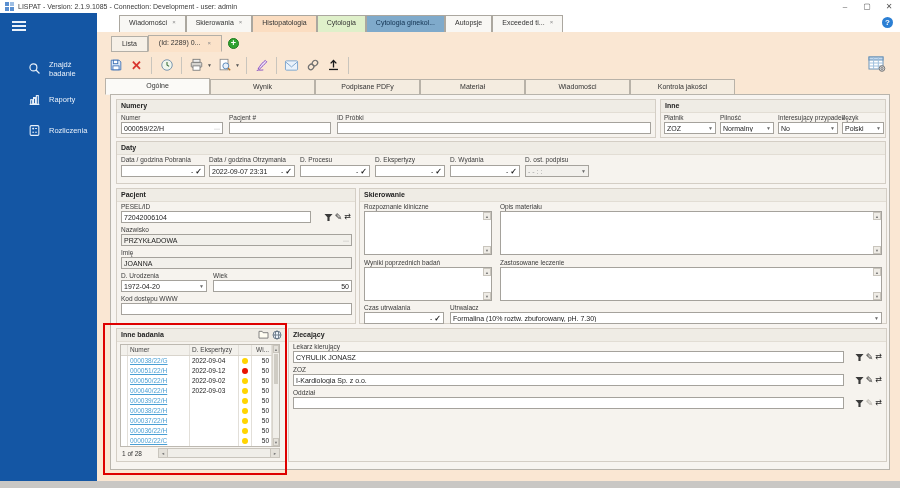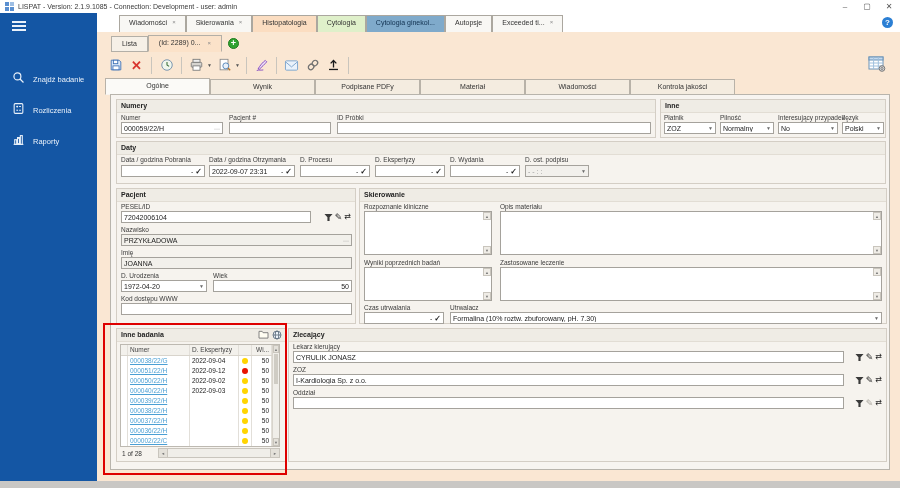--- a/index.html
+++ b/index.html
@@ -13,21 +13,21 @@
   .app-ico i:nth-child(2){ background:#9DBEE4; }
   .titlebar .ttl { font-size:7px; color:#3A3A3A; flex:1; }
   .winctl { display:flex; gap:0; }
   .winctl span { width:22px; text-align:center; font-size:8px; color:#555; line-height:13px; }
 
   
   .sidebar { position:absolute; left:0; top:13px; width:97px; height:468px; background:#1456A4; z-index:5; }
   .burger { margin:8px 0 0 12px; width:14px; }
   .burger i { display:block; height:2px; background:#EAF1FA; margin-bottom:2px; }
   .nav { margin-top:22px; }
-  .nav-item { height:31px; display:flex; align-items:flex-end; padding-left:12px; color:#E9F1FA; font-size:7.5px; cursor:default; }
+  .nav-item { height:31px; display:flex; align-items:center; padding-left:28px; color:#E9F1FA; font-size:7.5px; cursor:default; }
   .nav-item .nico { width:14px; height:13px; margin-right:7px; flex:0 0 14px; }
   .nav-bottom { position:absolute; bottom:12px; left:0; right:0; }
   .nico svg { display:block; }
 
   
   .main { position:absolute; left:97px; top:13px; width:803px; height:468px; background:#FFFFFF; }
   .modtabs { position:absolute; left:0; top:0; right:0; height:19px; background:#FFF; display:flex; align-items:flex-end; padding-left:22px; }
   .mtab { height:17px; border:1px solid #ABA79F; border-bottom:none; background:#F8F7F4; padding:3px 9px 0 9px; font-size:7px; color:#333; display:flex; align-items:flex-start; white-space:nowrap; }
   .mtab .tx { margin-left:5px; color:#8A8A8A; font-size:6px; line-height:7px; }
   .mtab.active { background:#FBDDC1; }
@@ -139,40 +139,40 @@
           <svg width="13" height="13" viewBox="0 0 12 12" fill="none" stroke="#E9F1FA" stroke-width="1.1">
             <circle cx="5" cy="5" r="3.2"></circle>
             <line x1="7.4" y1="7.4" x2="10.6" y2="10.6"></line>
           </svg>
         </span>
       <span>Znajdź badanie</span>
     </div>
     <div class="nav-item">
       <span class="nico">
           <svg width="13" height="13" viewBox="0 0 12 12" fill="none" stroke="#E9F1FA" stroke-width="1">
+            <path d="M1.5 10.5 H10.5"></path>
+            <rect x="2.5" y="6.2" width="1.8" height="4.3"></rect>
+            <rect x="5.1" y="4.2" width="1.8" height="6.3"></rect>
+            <rect x="7.7" y="2.4" width="1.8" height="8.1"></rect>
+          </svg>
+        </span>
+      <span>Raporty</span>
+    </div>
+    <div class="nav-item">
+      <span class="nico">
+          <svg width="13" height="13" viewBox="0 0 12 12" fill="none" stroke="#E9F1FA" stroke-width="1">
             <rect x="2" y="1.5" width="8" height="9" rx="1"></rect>
             <line x1="4" y1="4.2" x2="5.6" y2="4.2"></line>
             <line x1="4.8" y1="3.4" x2="4.8" y2="5"></line>
             <line x1="6.6" y1="4.2" x2="8.2" y2="4.2"></line>
             <line x1="4" y1="7.6" x2="5.6" y2="7.6"></line>
             <line x1="6.6" y1="7.6" x2="8.2" y2="7.6"></line>
           </svg>
         </span>
       <span>Rozliczenia</span>
-    </div>
-    <div class="nav-item">
-      <span class="nico">
-          <svg width="13" height="13" viewBox="0 0 12 12" fill="none" stroke="#E9F1FA" stroke-width="1">
-            <path d="M1.5 10.5 H10.5"></path>
-            <rect x="2.5" y="6.2" width="1.8" height="4.3"></rect>
-            <rect x="5.1" y="4.2" width="1.8" height="6.3"></rect>
-            <rect x="7.7" y="2.4" width="1.8" height="8.1"></rect>
-          </svg>
-        </span>
-      <span>Raporty</span>
     </div>
   </div>
 </div>
 
 <div class="main">
 
   <div class="modtabs">
 
   <div class="mtab plain">
       <span>Wiadomości</span>

